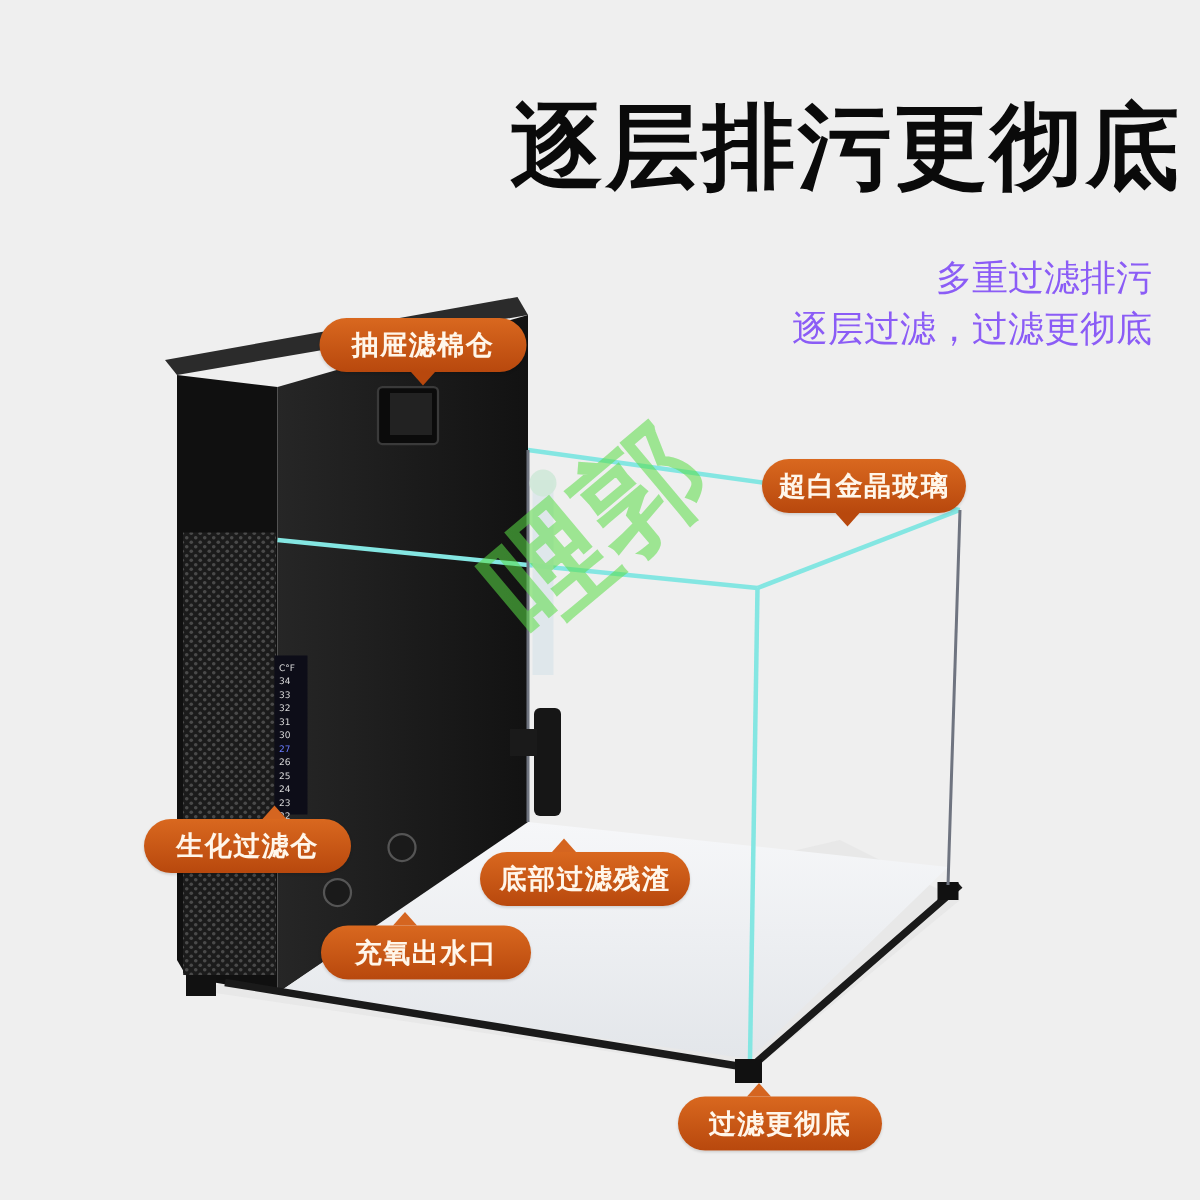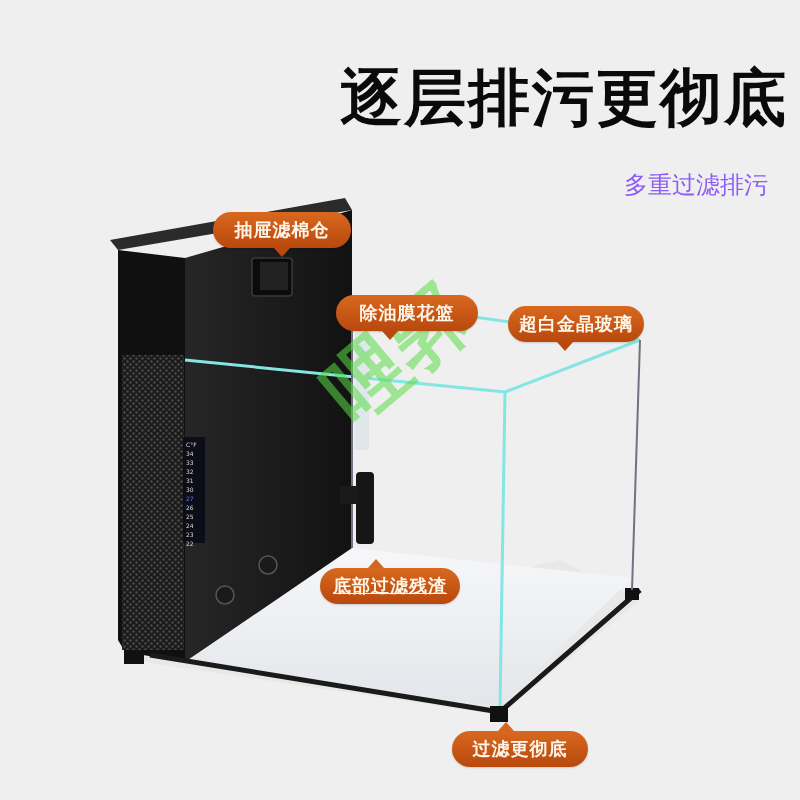--- a/index.html
+++ b/index.html
@@ -49,20 +49,21 @@
   }
 </style>
 </head>
 <body>
 
 <div class="canvas">
 
   <div class="headline">逐层排污更彻底</div>
   <div class="subtext">
     <div>多重过滤排污</div>
+    <div>逐层过滤，过滤更彻底</div>
   </div>
 
   <svg class="product" viewBox="0 0 800 800">
     <defs>
       <pattern id="carbon" width="6" height="6" patternUnits="userSpaceOnUse">
         <rect width="6" height="6" fill="#1b1b1b"></rect>
         <circle cx="1.5" cy="1.5" r="1.2" fill="#4a4a4a"></circle>
         <circle cx="4.5" cy="4.5" r="1.2" fill="#4a4a4a"></circle>
       </pattern>
       <linearGradient id="backPanel" x1="0" y1="0" x2="1" y2="0">
@@ -127,18 +128,19 @@
 
     <rect x="355" y="320" width="14" height="130" fill="#dde6ea" opacity="0.9"></rect>
     <circle cx="362" cy="322" r="9" fill="#cfe8d8" opacity="0.9"></circle>
     <rect x="356" y="472" width="18" height="72" rx="4" fill="#161616"></rect>
     <rect x="340" y="486" width="18" height="18" fill="#1a1a1a"></rect>
   </svg>
 
   <div class="watermark">哩郭</div>
 
   <div class="callout tail-down" style="left:213px; top:212px; width:138px;">抽屉滤棉仓</div>
-  <div class="callout tail-down" style="left:336px; top:295px; width:142px; --tail-x:38%;">除油膜花篮</div>
   <div class="callout tail-down" style="left:508px; top:306px; width:136px; --tail-x:42%;">超白金晶玻璃</div>
-  <div class="callout tail-up" style="left:320px; top:568px; width:140px;text-decoration:underline; --tail-x:40%;">底部过滤残渣</div>
+  <div class="callout tail-up" style="left:96px; top:546px; width:138px; --tail-x:63%;">生化过滤仓</div>
+  <div class="callout tail-up" style="left:320px; top:568px; width:140px; --tail-x:40%;">底部过滤残渣</div>
+  <div class="callout tail-up" style="left:214px; top:617px; width:140px; --tail-x:40%;">充氧出水口</div>
   <div class="callout tail-up" style="left:452px; top:731px; width:136px; --tail-x:40%;">过滤更彻底</div>
 
 </div>
 
 </body></html>

